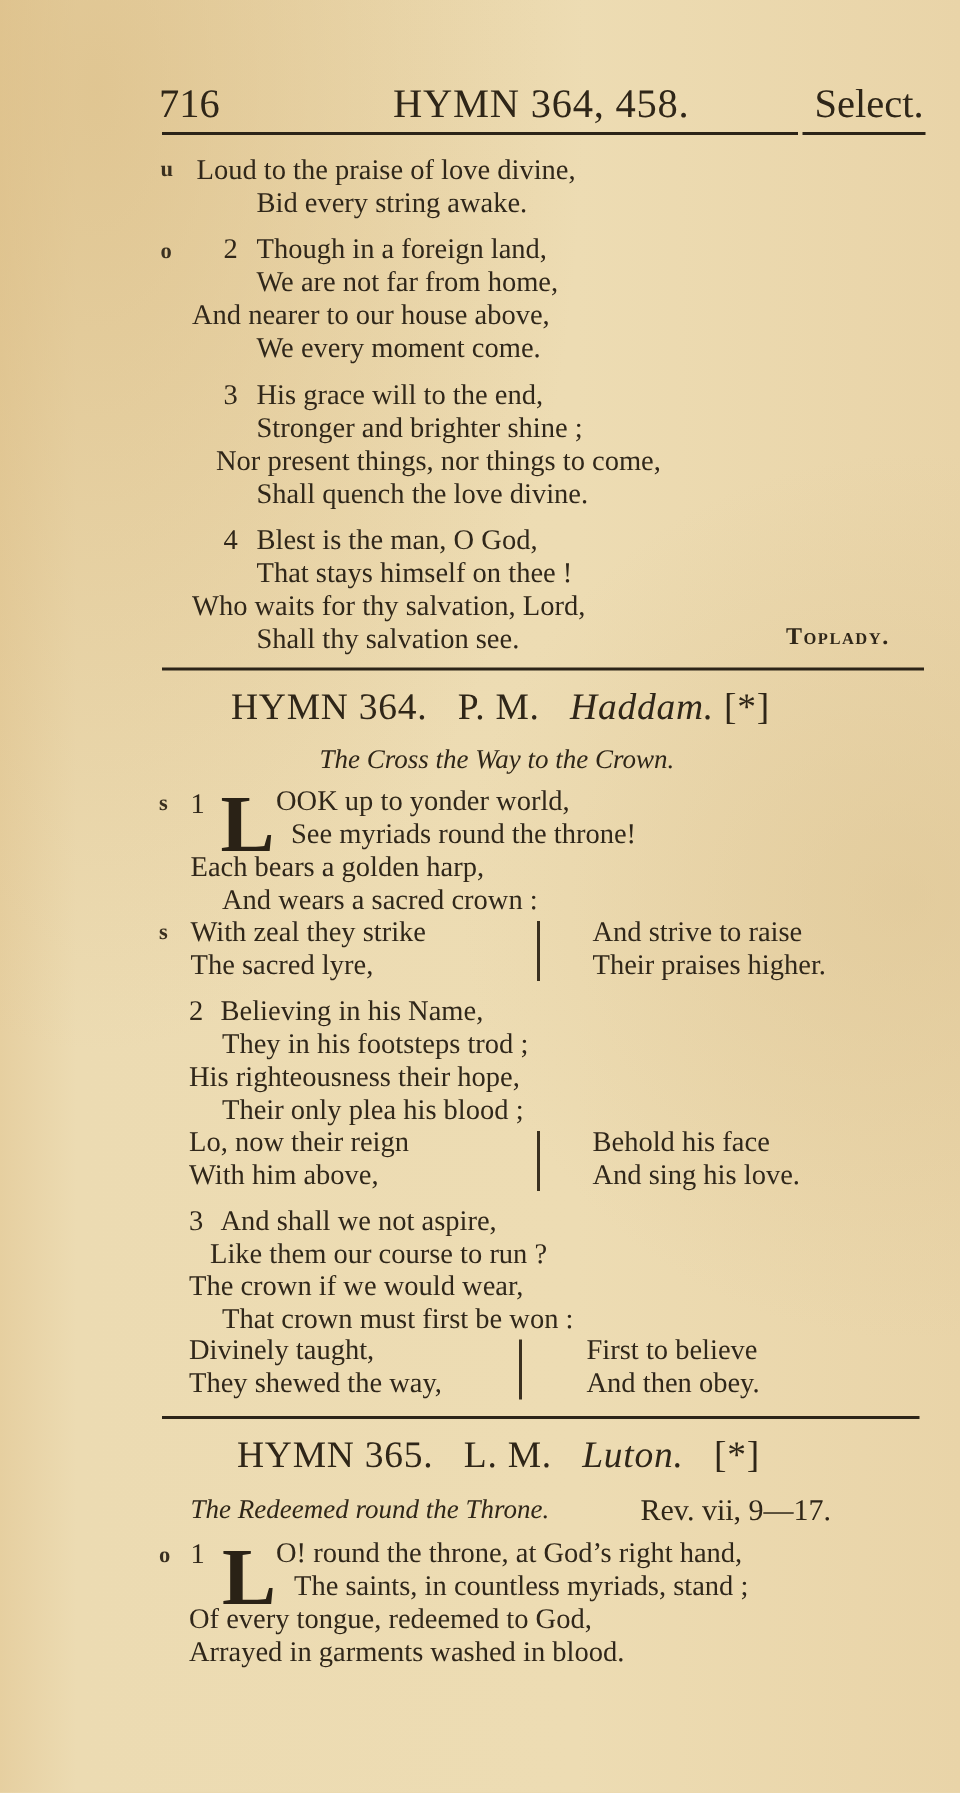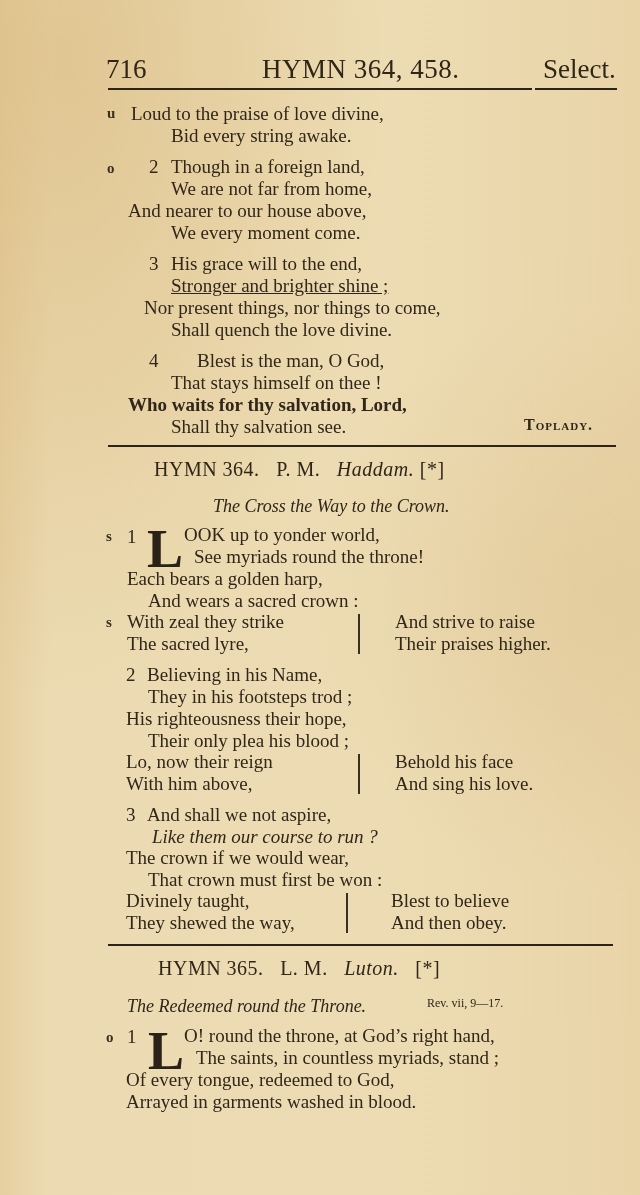--- a/index.html
+++ b/index.html
@@ -12,21 +12,21 @@
       linear-gradient(90deg, #e6cfa0 0%, #ecdbb2 8%, #eddcb3 60%, #e9d4a8 100%);
     font-family:"Liberation Serif","DejaVu Serif",serif;
     color:#2f2618;
   }
   .abs { position:absolute; white-space:nowrap; }
   .line { position:absolute; font-size:19px; line-height:22px; white-space:nowrap; color:#30271a; }
   .mark { position:absolute; font-size:15px; font-weight:bold; color:#3a3020; }
   .rule { position:absolute; height:2px; background:#2c2418; }
   .vbar { position:absolute; width:1.5px; background:#3a3020; }
   .hdr-num { font-size:27px; }
-  .hymn-title { position:absolute; font-size:20px; white-space:nowrap; letter-spacing:0.5px; }
+  .hymn-title { position:absolute; font-size:25px; white-space:nowrap; letter-spacing:0.5px; }
   .hymn-title i { font-style:italic; }
   .subtitle { position:absolute; font-size:18px; font-style:italic; white-space:nowrap; }
   .dropcap {
     position:absolute; font-size:54px; line-height:46px; font-weight:bold;
     color:#2a2216; font-family:"Liberation Serif",serif;
   }
   .author { position:absolute; font-size:16px; font-weight:bold; letter-spacing:1px; font-variant:small-caps; }
 </style>
 </head>
 <body>
@@ -43,28 +43,28 @@
 
 <div class="mark" style="left:107px;top:160px;">o</div>
 <div class="line" style="left:149px;top:156px;">2</div>
 <div class="line" style="left:171px;top:156px;">Though in a foreign land,</div>
 <div class="line" style="left:171px;top:178px;">We are not far from home,</div>
 <div class="line" style="left:128px;top:200px;">And nearer to our house above,</div>
 <div class="line" style="left:171px;top:222px;">We every moment come.</div>
 
 <div class="line" style="left:149px;top:253px;">3</div>
 <div class="line" style="left:171px;top:253px;">His grace will to the end,</div>
-<div class="line" style="left:171px;top:275px;text-decoration:underline;">Stronger and brighter shine ;</div>
+<div class="line" style="left:171px;top:275px;">Stronger and brighter shine ;</div>
 <div class="line" style="left:144px;top:297px;text-align:right;">Nor present things, nor things to come,</div>
 <div class="line" style="left:171px;top:319px;">Shall quench the love divine.</div>
 
 <div class="line" style="left:149px;top:350px;">4</div>
-<div class="line" style="left:171px;top:350px;margin-left:26px;">Blest is the man, O God,</div>
+<div class="line" style="left:171px;top:350px;">Blest is the man, O God,</div>
 <div class="line" style="left:171px;top:372px;">That stays himself on thee !</div>
-<div class="line" style="left:128px;top:394px;font-weight:bold;">Who waits for thy salvation, Lord,</div>
+<div class="line" style="left:128px;top:394px;">Who waits for thy salvation, Lord,</div>
 <div class="line" style="left:171px;top:416px;">Shall thy salvation see.</div>
 <div class="author" style="left:524px;top:416px;">Toplady.</div>
 
 <div class="rule" style="left:108px;top:445px;width:508px;"></div>
 
 <div class="hymn-title" style="left:154px;top:458px;">
   <span>HYMN 364.</span>&nbsp;&nbsp;
   <span>P. M.</span>&nbsp;&nbsp;
   <i>Haddam.</i>
   <span>[*]</span>
@@ -92,39 +92,39 @@
 <div class="line" style="left:126px;top:708px;">His righteousness their hope,</div>
 <div class="line" style="left:148px;top:730px;">Their only plea his blood ;</div>
 <div class="line" style="left:126px;top:751px;">Lo, now their reign</div>
 <div class="line" style="left:126px;top:773px;">With him above,</div>
 <div class="vbar" style="left:358px;top:754px;height:40px;"></div>
 <div class="line" style="left:395px;top:751px;">Behold his face</div>
 <div class="line" style="left:395px;top:773px;">And sing his love.</div>
 
 <div class="line" style="left:126px;top:804px;">3</div>
 <div class="line" style="left:147px;top:804px;">And shall we not aspire,</div>
-<div class="line" style="left:152px;top:826px;font-style:italic;">Like them our course to run ?</div>
+<div class="line" style="left:140px;top:826px;">Like them our course to run ?</div>
 <div class="line" style="left:126px;top:847px;">The crown if we would wear,</div>
 <div class="line" style="left:148px;top:869px;">That crown must first be won :</div>
 <div class="line" style="left:126px;top:890px;">Divinely taught,</div>
 <div class="line" style="left:126px;top:912px;">They shewed the way,</div>
 <div class="vbar" style="left:346px;top:893px;height:40px;"></div>
-<div class="line" style="left:391px;top:890px;">Blest to believe</div>
+<div class="line" style="left:391px;top:890px;">First to believe</div>
 <div class="line" style="left:391px;top:912px;">And then obey.</div>
 
 <div class="rule" style="left:108px;top:944px;width:505px;"></div>
 
 <div class="hymn-title" style="left:158px;top:957px;">
   <span>HYMN 365.</span>&nbsp;&nbsp;
   <span>L. M.</span>&nbsp;&nbsp;
   <i>Luton.</i>&nbsp;&nbsp;
   <span>[*]</span>
 </div>
 <div class="subtitle" style="left:127px;top:996px;">The Redeemed round the Throne.</div>
-<div class="abs" style="left:427px;top:996px;font-size:12px;">Rev. vii, 9—17.</div>
+<div class="abs" style="left:427px;top:996px;font-size:20px;">Rev. vii, 9—17.</div>
 
 <div class="mark" style="left:106px;top:1029px;">o</div>
 <div class="line" style="left:127px;top:1026px;">1</div>
 <div class="dropcap" style="left:148px;top:1028px;">L</div>
 <div class="line" style="left:184px;top:1025px;">O! round the throne, at God’s right hand,</div>
 <div class="line" style="left:196px;top:1047px;">The saints, in countless myriads, stand ;</div>
 <div class="line" style="left:126px;top:1069px;">Of every tongue, redeemed to God,</div>
 <div class="line" style="left:126px;top:1091px;">Arrayed in garments washed in blood.</div>
 
 </body></html>

